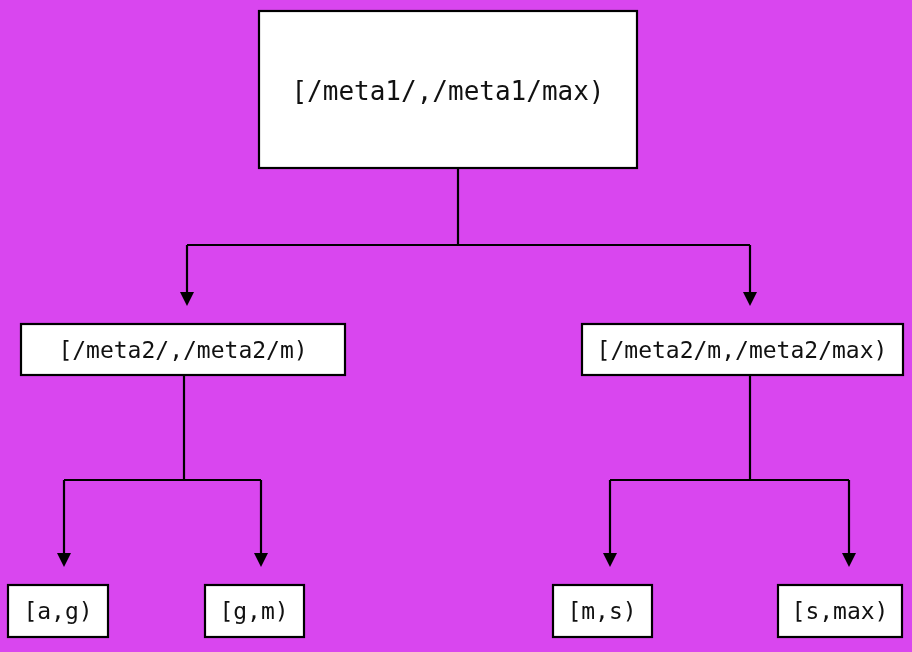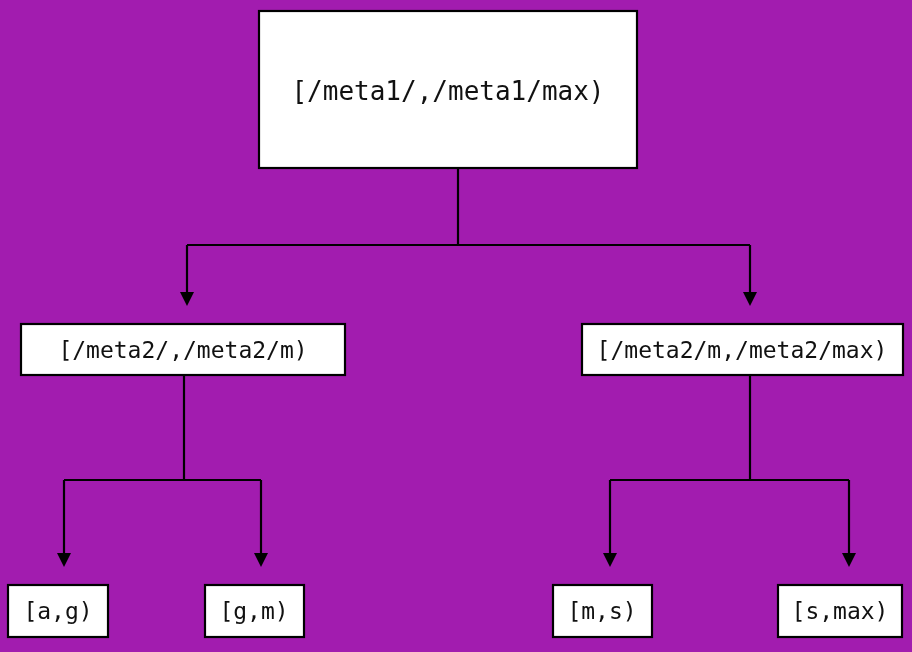--- a/index.html
+++ b/index.html
@@ -11,21 +11,21 @@
   body {
     width: 912px;
     height: 652px;
     overflow: hidden;
     font-family: "DejaVu Sans Mono", "Liberation Mono", monospace;
   }
   #diagram-root {
     position: relative;
     width: 912px;
     height: 652px;
-    background: #a21caf;
+    background: #d946ef;
   }
   svg#tree-svg {
     display: block;
     width: 912px;
     height: 652px;
   }
   .node-box {
     fill: #ffffff;
     stroke: #000000;
     stroke-width: 2.2;

